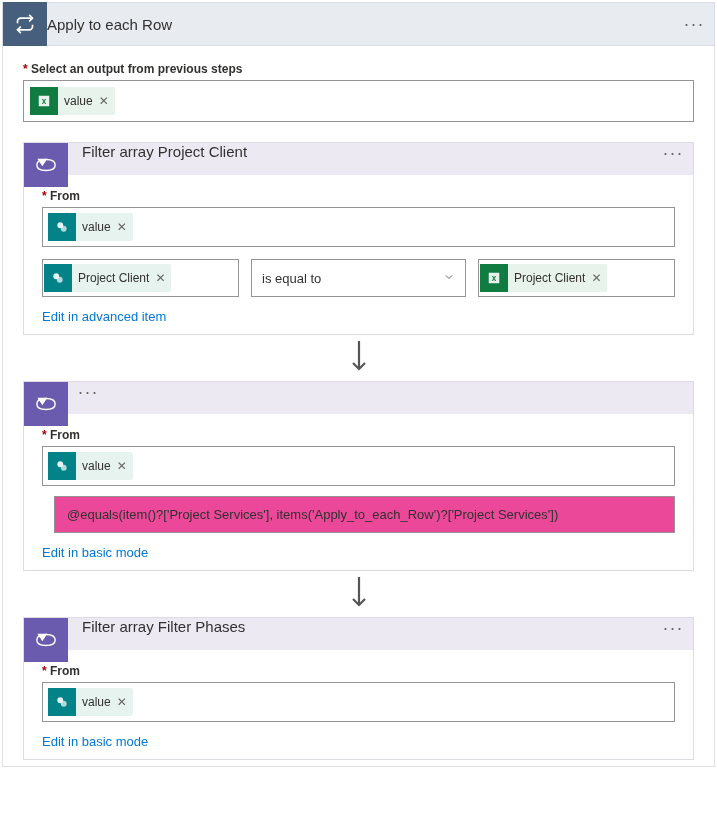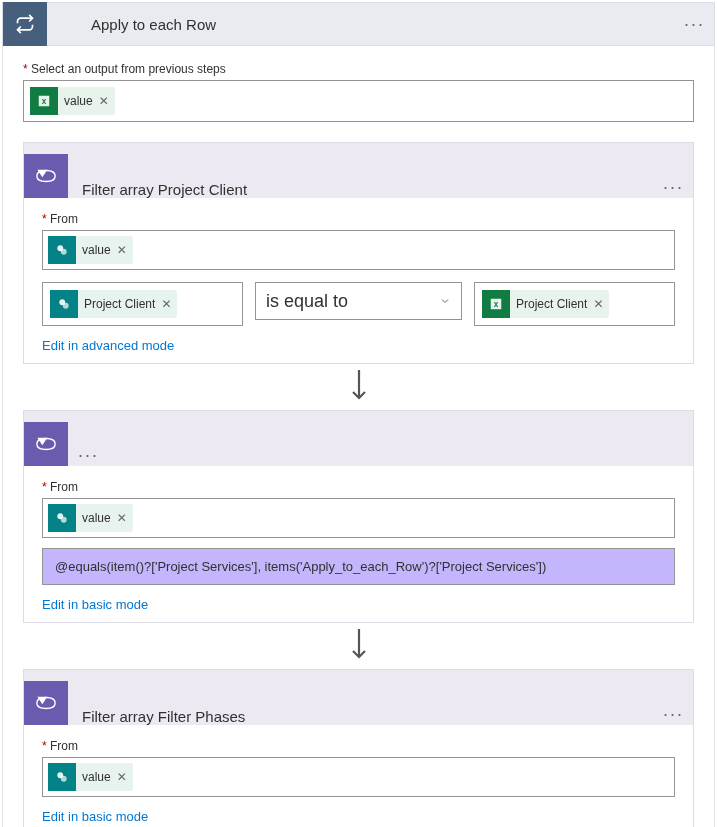--- a/index.html
+++ b/index.html
@@ -22,41 +22,41 @@
     width: 44px;
     height: 44px;
     background: #465f7c;
     display: flex;
     align-items: center;
     justify-content: center;
     flex-shrink: 0;
   }
   .outer-title {
     flex: 1;
-    padding-left: 8px;
+    padding-left: 0;
     font-size: 15px;
-    margin-left: 36px;
   }
   .more-btn {
     width: 40px;
     text-align: center;
     color: #666;
     font-size: 18px;
     letter-spacing: 1px;
     cursor: pointer;
   }
   .outer-body {
     border: 1px solid #e1e1e1;
     border-top: none;
     padding: 16px 20px 6px 20px;
   }
   .field-label {
     font-size: 12px;
     color: #323130;
     margin-bottom: 4px;
+    font-weight: bold;
   }
   .req { color: #a80000; }
   .output-box {
     border: 1px solid #949494;
     padding: 6px;
     min-height: 40px;
   }
   .token {
     display: inline-flex;
     align-items: center;
@@ -79,23 +79,23 @@
   }
   .token-icon.sp { background: #038387; }
   .token-icon.xl { background: #107c41; }
   .token-close { margin-left: 6px; color: #666; cursor: pointer; font-size: 12px; }
   .action-card {
     margin: 20px 0 0 0;
     border: 1px solid #dedbe6;
   }
   .action-header {
     display: flex;
-    align-items: flex-end;
+    align-items: flex-start;
     background: #ece9f3;
-    height: 55px;
+    height: 32px;
   }
   .action-icon {
     width: 44px;
     height: 44px;
     background: #6b5bae;
     display: flex;
     align-items: center;
     justify-content: center;
     flex-shrink: 0;
   }
@@ -109,44 +109,45 @@
     padding: 5px;
     min-height: 38px;
   }
   .cond-row {
     display: flex;
     gap: 12px;
     margin-top: 12px;
   }
   .cond-box {
     border: 1px solid #949494;
-    padding: 7px;
+    padding: 1px;
     flex: 1;
     min-height: 38px;
     display: flex;
     align-items: center;
   }
   .select-box {
     border: 1px solid #949494;
     flex: 1;
     height: 38px;
     display: flex;
     align-items: center;
     justify-content: space-between;
     padding: 0 10px;
-    font-size: 18px;
+    font-size: 13px;
     background: #fff;
   }
   .chevron { color: #666; }
   .expr-box {
     border: 1px solid #949494;
     padding: 10px 12px;
     margin-top: 10px;
     font-size: 13px;
-    background: #c4b5fd;
+    background: #ec4899;
+    margin-left: 12px;
   }
   .link {
     color: #0078d4;
     font-size: 13px;
     margin-top: 12px;
     display: inline-block;
     cursor: pointer;
   }
   .arrow-wrap {
     display: flex;
@@ -242,21 +243,21 @@
               <svg class="ico" width="14" height="14" viewBox="0 0 24 24">
                   <rect x="3" y="3" width="18" height="18" fill="#fff" opacity="0.9"></rect>
                   <text x="12" y="17" text-anchor="middle" font-size="14" fill="#107c41" font-weight="bold">x</text>
                 </svg>
             </span>
             <span>Project Client</span>
             <span class="token-close">✕</span>
           </span>
         </div>
       </div>
-      <span class="link">Edit in advanced mode</span>
+      <span class="link">Edit in advanced item</span>
     </div>
   </div>
 
   <div class="arrow-wrap">
     <svg class="arrow-svg" width="20" height="38" viewBox="0 0 20 38" fill="none" stroke="currentColor" stroke-width="2.2">
         <line x1="10" y1="2" x2="10" y2="30"></line>
         <polyline points="4 24 10 30 16 24"></polyline>
       </svg>
   </div>
 

